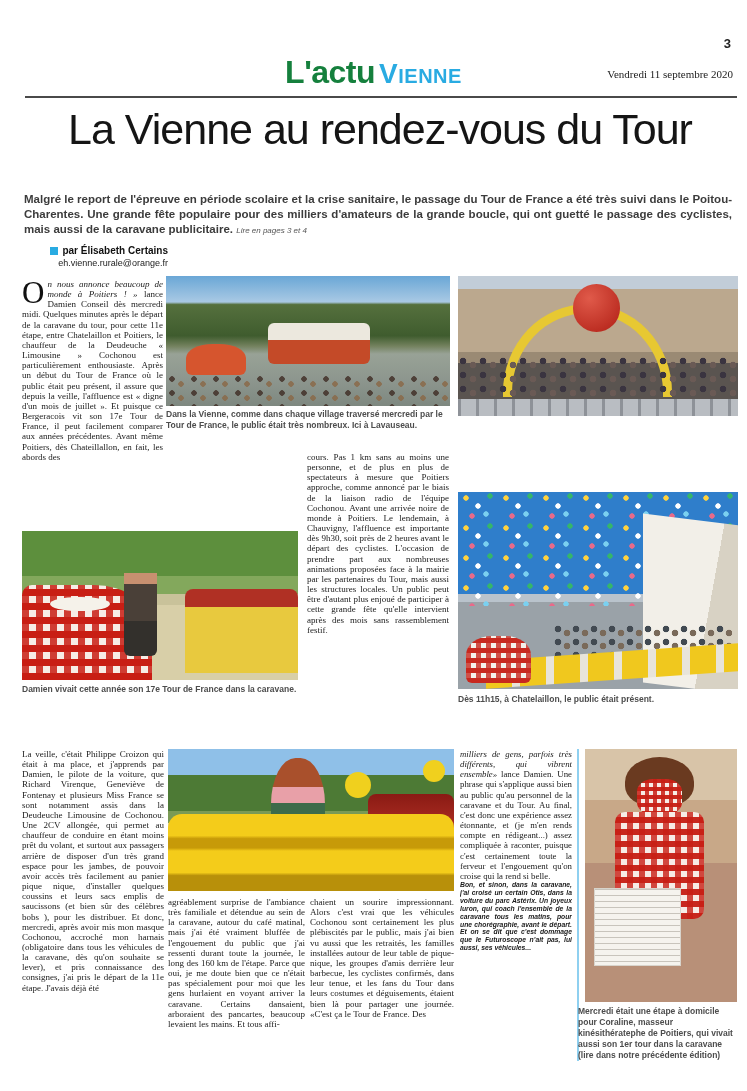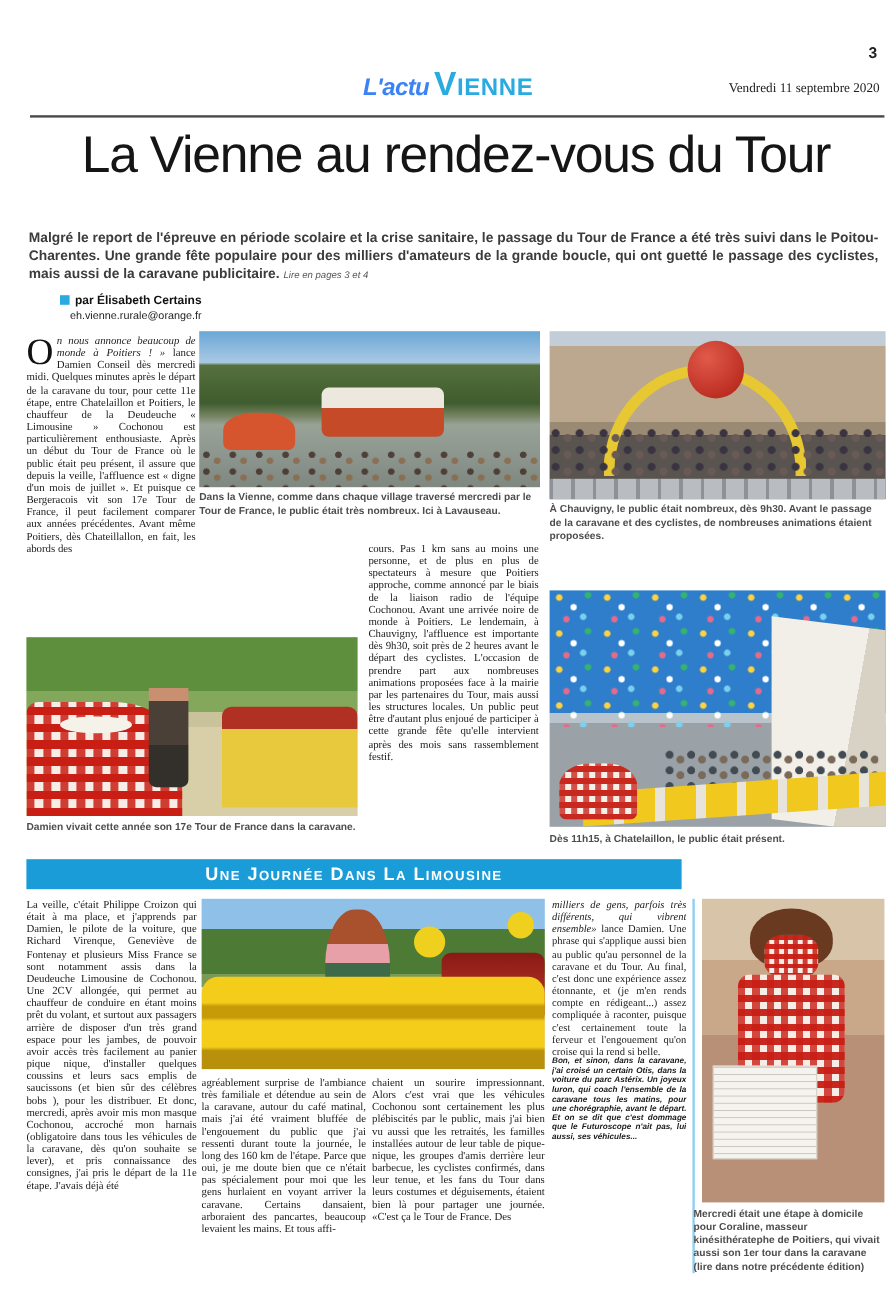--- a/index.html
+++ b/index.html
@@ -2,22 +2,22 @@
 <html lang="fr"><head>
 <meta charset="utf-8">
 <style>
   html,body{margin:0;padding:0;background:#e8e8e8;}
   .page{position:relative;width:747px;height:1091px;background:#fff;margin:0 auto;overflow:hidden;
         font-family:"Liberation Serif",serif;}
 
   
   .page-num{position:absolute;top:36px;right:16px;font:bold 13px "Liberation Sans",sans-serif;color:#222;}
   .masthead{position:absolute;top:54px;left:0;width:100%;text-align:center;}
-  .m-prefix{font-family:"Liberation Sans",sans-serif;font-style:italic;font-weight:bold;
-            font-size:20px;color:#3b82f6;letter-spacing:-.5px;}
+  .m-prefix{font-family:"Liberation Sans",sans-serif;font-weight:bold;
+            font-size:32px;color:#15803d;letter-spacing:-.5px;}
   .m-title{font-family:"Liberation Sans",sans-serif;font-variant:small-caps;font-weight:bold;
            font-size:28px;color:#29abe2;letter-spacing:.5px;}
   .issue-date{position:absolute;top:68px;right:14px;font:11px "Liberation Serif",serif;color:#222;}
   .head-rule{position:absolute;top:96px;left:25px;right:10px;height:2px;background:#4a4a4a;}
 
   
   .headline{position:absolute;top:107px;left:24px;width:712px;
             font-family:"Liberation Sans",sans-serif;font-weight:400;font-size:43px;line-height:1.05;
             color:#151515;letter-spacing:-1px;}
   .standfirst{position:absolute;top:192px;left:24px;width:708px;
@@ -172,42 +172,38 @@
     <div class="lav-crowd"></div>
   </div>
   <div class="caption" style="left:166px;top:409px;width:284px;">Dans la Vienne, comme dans chaque village traversé mercredi par le Tour de France, le public était très nombreux. Ici à Lavauseau.</div>
 
   <div class="photo ph-chau">
     <div class="chau-arch"></div>
     <div class="chau-balloon"></div>
     <div class="chau-crowd"></div>
     <div class="chau-barrier"></div>
   </div>
-  <div class="caption" style="left:458px;top:419px;width:280px;">À Chauvigny, le public était nombreux, dès 9h30. Avant le passage de la caravane et des cyclistes, de nombreuses animations étaient proposées.</div>
 
   <div class="photo ph-dam">
     <div class="dam-car-checker"></div>
     <div class="dam-car-yellow"></div>
     <div class="dam-oval"></div>
     <div class="dam-man"></div>
   </div>
   <div class="caption" style="left:22px;top:684px;width:276px;">Damien vivait cette année son 17e Tour de France dans la caravane.</div>
 
   <div class="photo ph-chat">
     <div class="chat-flags"></div>
     <div class="chat-bldg"></div>
     <div class="chat-crowd"></div>
     <div class="chat-barrier"></div>
     <div class="chat-car"></div>
   </div>
   <div class="caption" style="left:458px;top:694px;width:280px;">Dès 11h15, à Chatelaillon, le public était présent.</div>
 
-  <div class="section-bar">
-    <span class="section-title">Une Journée Dans La Limousine</span>
-  </div>
 
   <div class="bodytext" style="left:22px;top:749px;width:142px;height:314px;">
     <p>La veille, c'était Philippe Croizon qui était à ma place, et j'apprends par Damien, le pilote de la voiture, que Richard Virenque, Geneviève de Fontenay et plusieurs Miss France se sont notamment assis dans la Deudeuche Limousine de Cochonou. Une 2CV allongée, qui permet au chauffeur de conduire en étant moins prêt du volant, et surtout aux passagers arrière de disposer d'un très grand espace pour les jambes, de pouvoir avoir accès très facilement au panier pique nique, d'installer quelques coussins et leurs sacs emplis de saucissons (et bien sûr des célèbres bobs ), pour les distribuer. Et donc, mercredi, après avoir mis mon masque Cochonou, accroché mon harnais (obligatoire dans tous les véhicules de la caravane, dès qu'on souhaite se lever), et pris connaissance des consignes, j'ai pris le départ de la 11e étape. J'avais déjà été</p>
   </div>
 
   <div class="photo ph-lim">
     <div class="lim-red"></div>
     <div class="lim-woman"></div>
     <div class="lim-tubes"></div>
     <div class="lim-sign1"></div>

